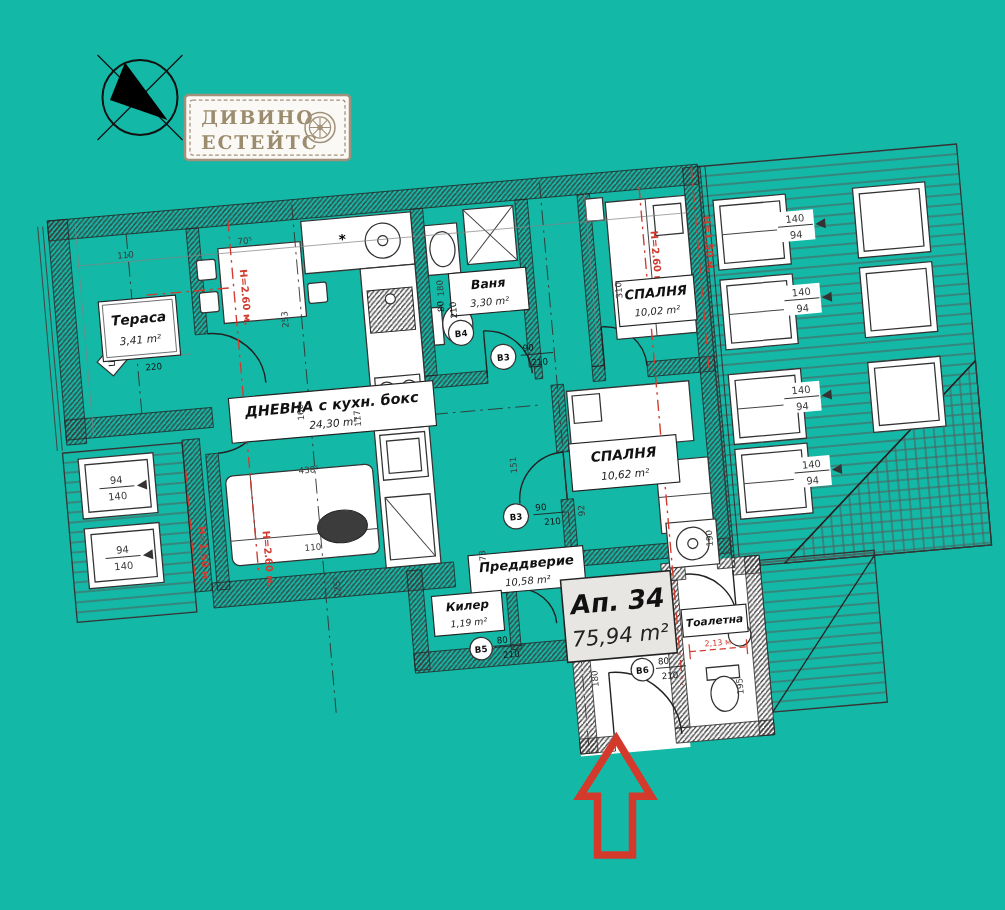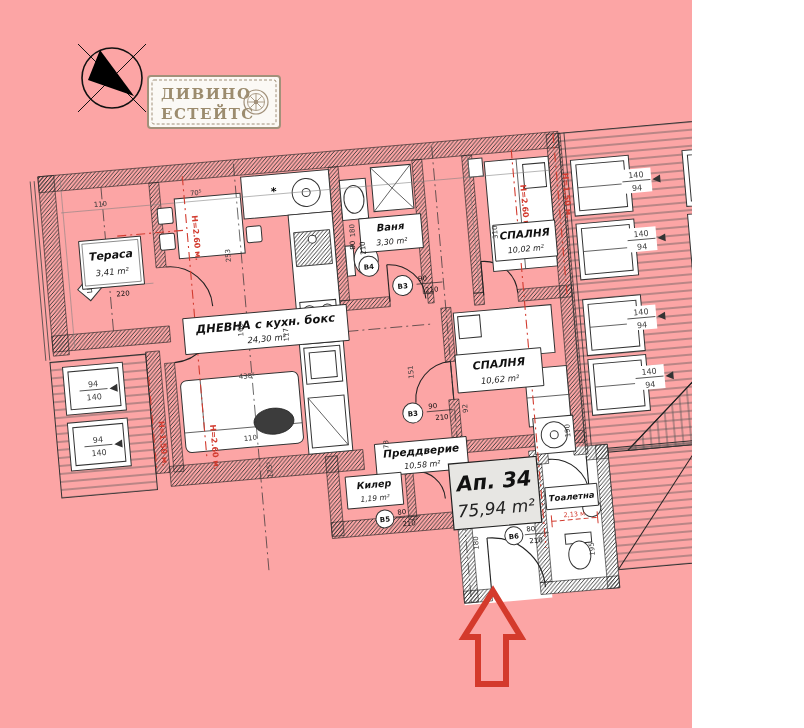--- a/index.html
+++ b/index.html
@@ -1,16 +1,16 @@
 <!DOCTYPE html>
 <html><head>
 <meta charset="utf-8">
 <style>
   html,body{margin:0;padding:0;background:#fff}
-  #stage{position:relative;width:692px;height:728px;background:#fca5a5;overflow:hidden}
+  #stage{position:relative;width:804px;height:728px;background:#14b8a6;overflow:hidden}
   svg text{font-family:"DejaVu Sans",sans-serif}
   .room-name{font-weight:bold;font-style:italic;fill:#111}
   .room-area{font-style:italic;fill:#222}
   .dim{fill:#3a3a3a}
   .red-label{fill:#d23b2f;font-size:8px;font-weight:bold}
   .door-num{font-size:7px;fill:#111}
   .door-code{font-size:7px;fill:#111;font-weight:bold}
   .wall{fill:url(#hatch);stroke:#222;stroke-width:.6}
   .roofh{fill:url(#roofH);stroke:#333;stroke-width:1}
   .roofv{fill:url(#roofV);stroke:#333;stroke-width:1}

